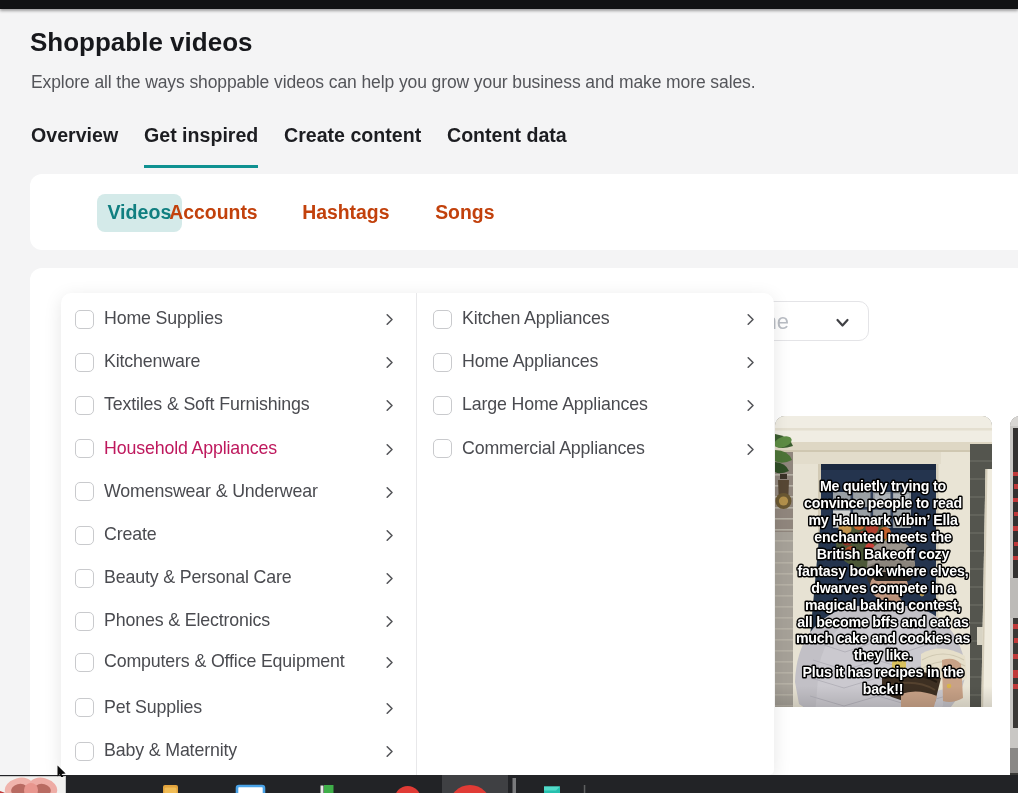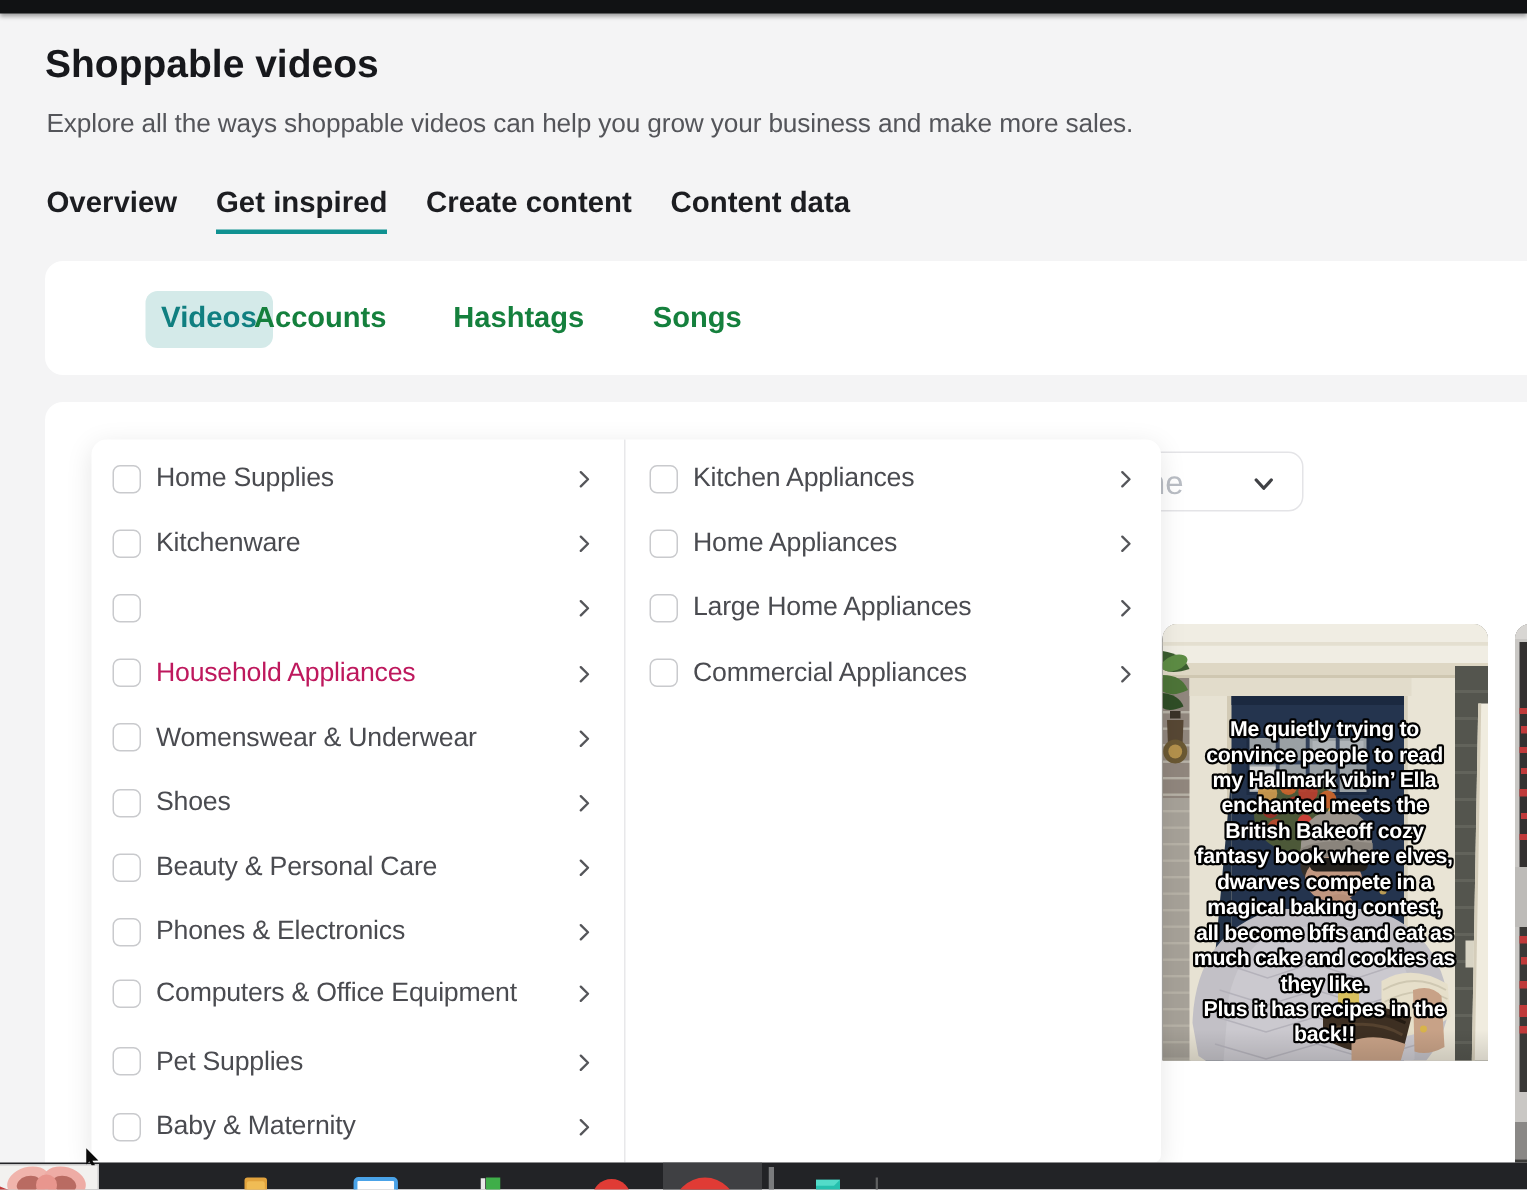--- a/index.html
+++ b/index.html
@@ -3,24 +3,24 @@
 <meta charset="utf-8">
 <style>
   * { margin:0; padding:0; box-sizing:border-box; }
   html,body { width:1018px; height:793px; overflow:hidden; }
   body { font-family:"Liberation Sans", sans-serif; background:#f4f4f5; position:relative; }
   .topbar { position:absolute; left:0; top:0; width:1018px; height:9px; background:#111214; box-shadow:0 2px 3px rgba(0,0,0,.35); }
   h1.title { position:absolute; left:30px; top:26.5px; font-size:26px; font-weight:700; color:#17181c; }
   .sub { position:absolute; left:31px; top:72px; font-size:17.5px; letter-spacing:-0.1px; color:#54555a; }
   .navtabs { position:absolute; top:124px; left:31px; font-size:19.6px; font-weight:700; color:#1c1d21; }
   .navtabs span { position:absolute; top:0; white-space:nowrap; }
-  .nt1{left:0;} .nt2{left:113px; padding-bottom:6px; border-bottom:3.5px solid #0f9191;} .nt3{left:253px;} .nt4{left:416px;}
+  .nt1{left:0;} .nt2{left:113px; padding-bottom:18px; border-bottom:3.5px solid #0f9191;} .nt3{left:253px;} .nt4{left:416px;}
   .pillcard { position:absolute; left:30px; top:174px; width:988px; height:76px; background:#fff; border-radius:12px 0 0 12px; }
   .pill-active { position:absolute; left:18.9px; top:20px; height:38px; line-height:37px; padding:0 10.5px; background:#d4eae9; color:#107f80; font-size:19.6px; font-weight:700; border-radius:8px;margin-left:48px; }
-  .pill { position:absolute; top:20px; height:38px; line-height:37px; font-size:19.4px; font-weight:700; color:#15803d; }
+  .pill { position:absolute; top:20px; height:38px; line-height:37px; font-size:19.4px; font-weight:700; color:#c2410c; }
   .p2{left:139.3px;} .p3{left:272.2px;} .p4{left:405.2px;}
   .maincard { position:absolute; left:30px; top:268px; width:988px; height:525px; background:#fff; border-radius:12px 0 0 0; }
   .selbox { position:absolute; left:660px; top:32.5px; width:179px; height:40.5px; background:#fff; border:1.5px solid #e4e4e7; border-radius:10px; }
   .selbox .ph { position:absolute; left:56.5px; top:7.5px; font-size:22px; color:#b9bdc4; }
   .selbox svg { position:absolute; right:18px; top:14px; }
   
   .panel { position:absolute; left:61px; top:293px; width:713px; height:482px; background:#fff; border-radius:10px 10px 5px 5px; box-shadow:0 4px 18px rgba(0,0,0,.10); }
   .pdiv { position:absolute; left:355px; top:0; width:1px; height:482px; background:#e8e8ea; }
   .row { position:absolute; height:43px; width:340px; }
   .row .cb { position:absolute; left:-0.5px; top:11.5px; width:19px; height:19px; border:1.5px solid #c9cacd; border-radius:5px; background:#fff; }
@@ -277,41 +277,42 @@
       </div>
       <div class="row" style="top:48.2px">
         <span class="cb"></span>
         <span class="lb">Kitchenware</span>
         <svg class="chv" width="13" height="13" viewBox="0 0 13 13">
           <path d="M4.2 1.8 L9 6.5 L4.2 11.2" stroke="#55565a" stroke-width="1.6" fill="none" stroke-linecap="round" stroke-linejoin="round"></path>
         </svg>
       </div>
       <div class="row" style="top:91.4px">
         <span class="cb"></span>
+        <span class="lb">Textiles &amp; Soft Furnishings</span>
         <svg class="chv" width="13" height="13" viewBox="0 0 13 13">
           <path d="M4.2 1.8 L9 6.5 L4.2 11.2" stroke="#55565a" stroke-width="1.6" fill="none" stroke-linecap="round" stroke-linejoin="round"></path>
         </svg>
       </div>
       <div class="row" style="top:134.6px">
         <span class="cb"></span>
         <span class="lb teal">Household Appliances</span>
         <svg class="chv" width="13" height="13" viewBox="0 0 13 13">
           <path d="M4.2 1.8 L9 6.5 L4.2 11.2" stroke="#55565a" stroke-width="1.6" fill="none" stroke-linecap="round" stroke-linejoin="round"></path>
         </svg>
       </div>
       <div class="row" style="top:177.8px">
         <span class="cb"></span>
         <span class="lb">Womenswear &amp; Underwear</span>
         <svg class="chv" width="13" height="13" viewBox="0 0 13 13">
           <path d="M4.2 1.8 L9 6.5 L4.2 11.2" stroke="#55565a" stroke-width="1.6" fill="none" stroke-linecap="round" stroke-linejoin="round"></path>
         </svg>
       </div>
       <div class="row" style="top:221.0px">
         <span class="cb"></span>
-        <span class="lb">Shoes</span>
+        <span class="lb">Create</span>
         <svg class="chv" width="13" height="13" viewBox="0 0 13 13">
           <path d="M4.2 1.8 L9 6.5 L4.2 11.2" stroke="#55565a" stroke-width="1.6" fill="none" stroke-linecap="round" stroke-linejoin="round"></path>
         </svg>
       </div>
       <div class="row" style="top:264.2px">
         <span class="cb"></span>
         <span class="lb">Beauty &amp; Personal Care</span>
         <svg class="chv" width="13" height="13" viewBox="0 0 13 13">
           <path d="M4.2 1.8 L9 6.5 L4.2 11.2" stroke="#55565a" stroke-width="1.6" fill="none" stroke-linecap="round" stroke-linejoin="round"></path>
         </svg>

